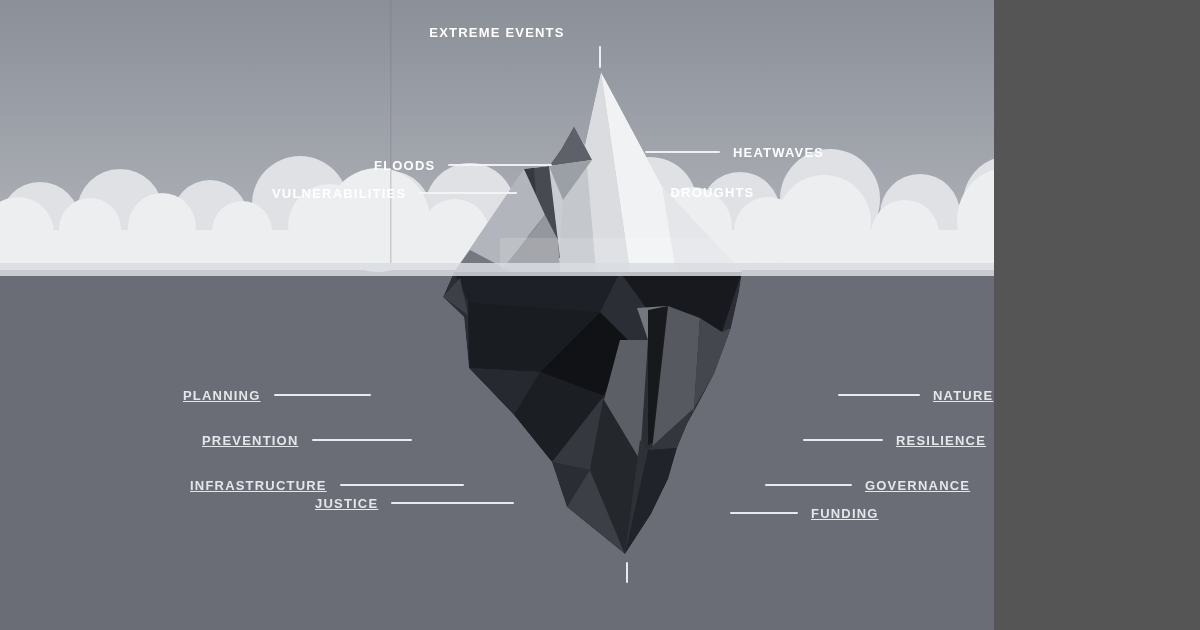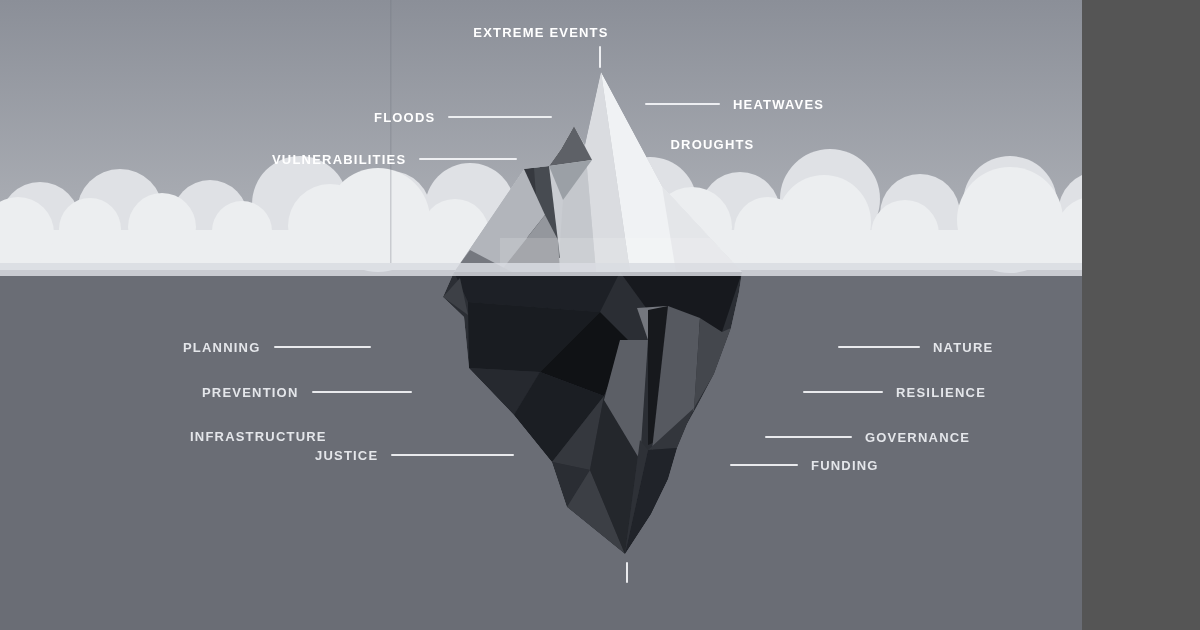--- a/index.html
+++ b/index.html
@@ -1,51 +1,51 @@
 <!DOCTYPE html>
 <html style="--sky-top: #8b8f98; --sky-bottom: #b2b5bb; --cloud-back: #dfe1e5; --cloud-front: #eceef0; --waterline: #d9dce2; --water: #6a6d75; --ribbon-red: #e23c2d; --label-light: #ffffff; --label-sub: #e4e6ea;"><head>
 <meta charset="utf-8">
 <style>
   html,body{margin:0;padding:0;background:#555;}
   .stage{
-    position:relative;width:1082px;height:630px;overflow:hidden;
+    position:relative;width:994px;height:630px;overflow:hidden;
     font-family:"Liberation Sans","DejaVu Sans",sans-serif;
     -webkit-font-smoothing:antialiased;
   }
   
   .sky{
     position:absolute;left:0;top:0;width:1200px;height:272px;
     background:linear-gradient(to bottom,var(--sky-top,#8b8f98) 0%,var(--sky-bottom,#b4b7bd) 100%);
   }
   .scene-svg{position:absolute;left:0;top:0;width:1200px;height:630px;display:block;}
   .water-fill{fill:var(--water,#6a6d75);}
   .cloud-back{fill:var(--cloud-back,#dfe1e5);}
   .cloud-front{fill:var(--cloud-front,#eceef0);}
   .band-fill{fill:var(--waterline,#dadde3);opacity:.85;}
   
   .lbl{
     position:absolute;display:flex;align-items:center;gap:13px;height:16px;
-    font-size:13px;font-weight:bold;letter-spacing:1.2px;white-space:nowrap;
+    font-size:13px;font-weight:bold;letter-spacing:1.2px;white-space:nowrap;margin-top:48px;
   }
   .lbl .txt{color:var(--label-light,#ffffff);}
-  .lbl.sub .txt{color:var(--label-sub,#e4e6ea);}
+  .lbl.sub .txt{color:var(--label-sub,#e4e6ea);text-decoration:underline;}
   .line{display:inline-block;height:2px;background:#f4f5f7;border-radius:1px;opacity:.92;}
   .tick{position:absolute;width:2px;background:#f4f5f7;border-radius:1px;opacity:.92;}
   .lbl-center{position:absolute;text-align:center;font-size:13px;font-weight:bold;
     letter-spacing:1.2px;white-space:nowrap;}
   .lbl-extreme{left:0;right:0;top:25px;color:var(--label-light,#ffffff);}
   .lbl-climate{left:60px;right:0;top:589px;color:var(--label-sub,#e4e6ea);}
   .tick-extreme{left:599px;top:46px;height:22px;}
   .tick-climate{left:626px;top:562px;height:21px;}
   
   .lbl-floods{left:374px;top:109px;}
-  .lbl-vulnerabilities{left:272px;top:151px;align-items:center;}
+  .lbl-vulnerabilities{left:272px;top:137px;align-items:center;}
   .lbl-planning{left:183px;top:339px;}
   .lbl-prevention{left:190px;top:384px;padding-left:12px;}
-  .lbl-infrastructure{left:190px;top:429px;flex-direction:column;}
+  .lbl-infrastructure{left:190px;top:429px;}
   .lbl-justice{left:315px;top:447px;}
   
   .lbl-heatwaves{left:645px;top:96px;}
   .lbl-droughts{left:665px;top:124px;flex-direction:column;}
   .lbl-nature{left:838px;top:339px;}
   .lbl-resilience{left:803px;top:384px;}
   .lbl-governance{left:765px;top:429px;}
   .lbl-funding{left:730px;top:457px;}
   .w104{width:104px;} .w98{width:98px;} .w97{width:97px;} .w100{width:100px;}
   .w124{width:124px;} .w123{width:123px;} .w75{width:75px;} .w95{width:95px;}

